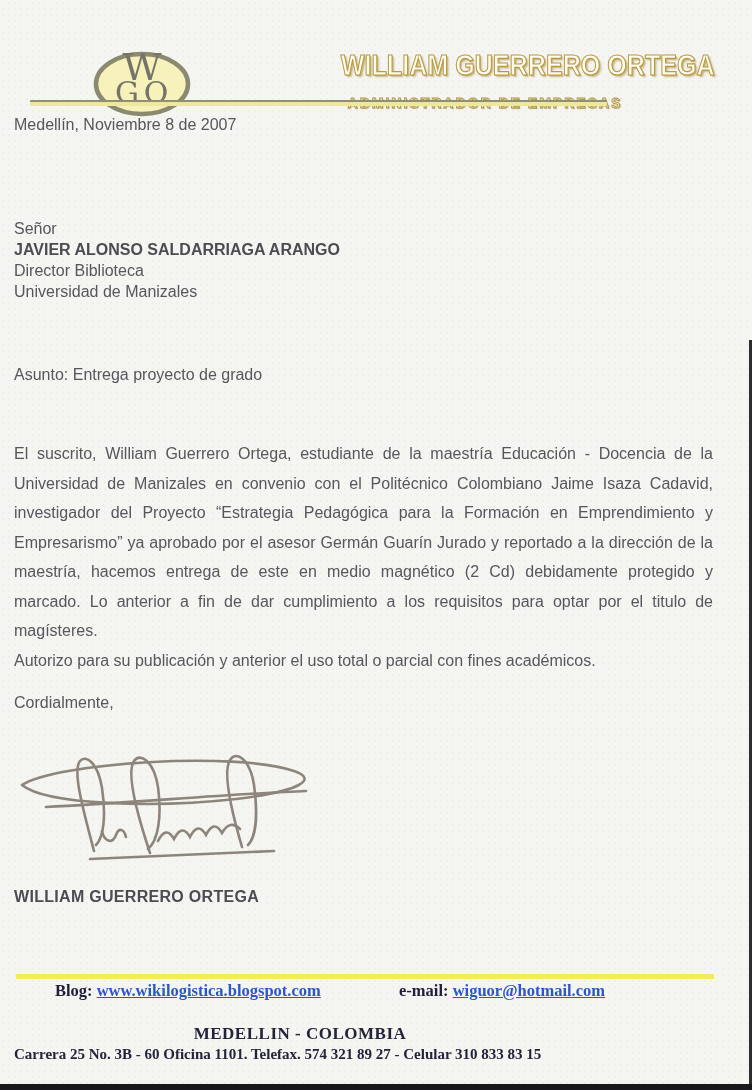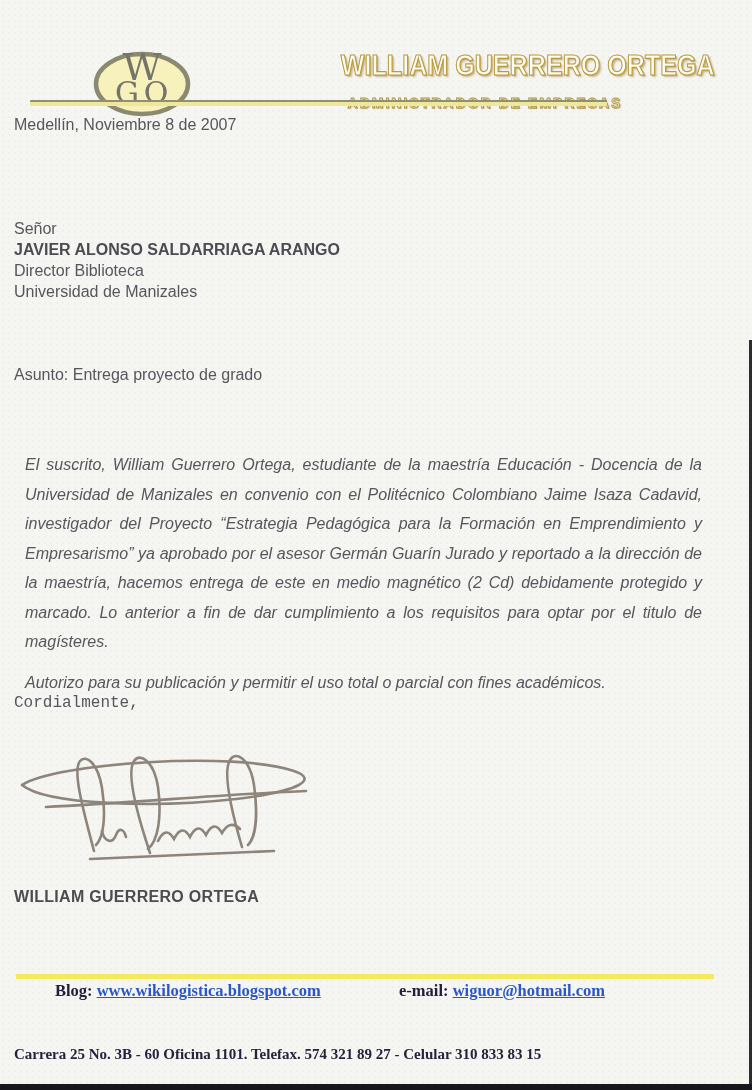--- a/index.html
+++ b/index.html
@@ -40,22 +40,22 @@
     border-radius:1px;
   }
 
   
   .txt{position:absolute;left:14px;font-size:16px;color:#56565c;}
   .date{top:116px;}
   .recipient{top:218px;line-height:21px;}
   .recipient .bold{font-weight:700;color:#4b4b52;}
   .subject{top:366px;}
   .bodytxt{top:439px;width:699px;line-height:29.5px;text-align:justify;}
-  .bodytxt p{margin:11px;font-style:italic;}
-  .closing{top:694px;font-family:Liberation Mono, monospace;}
+  .bodytxt p{margin:0;}
+  .closing{top:694px;}
   .sig{position:absolute;left:6px;top:733px;width:320px;height:140px;}
   .signame{top:888px;font-weight:700;color:#4b4b52;letter-spacing:.3px;}
 
   
   .ft-rule{position:absolute;left:16px;top:974px;width:698px;height:5px;background:#f3ea5e;}
   .ft{font-family:Liberation Serif, serif;font-weight:700;color:#23233a;position:absolute;}
   .ft-line1{top:981px;left:0;width:660px;text-align:center;font-size:16.5px;}
   .ft-line1 .lbl{color:#20203a;}
   .ft-link{color:#2a56c6;text-decoration:underline;cursor:pointer;}
   .ft-gap{display:inline-block;width:70px;}
@@ -86,21 +86,21 @@
 
   <div class="txt recipient">
     <div>Señor</div>
     <div class="bold">JAVIER ALONSO SALDARRIAGA ARANGO</div>
     <div>Director  Biblioteca</div>
     <div>Universidad de Manizales</div>
   </div>
 
   <div class="txt bodytxt">
     <p>El suscrito, William Guerrero Ortega, estudiante de la maestría Educación - Docencia de la  Universidad de Manizales  en convenio con el Politécnico Colombiano Jaime Isaza Cadavid,   investigador del Proyecto “Estrategia Pedagógica para la Formación en Emprendimiento y Empresarismo” ya aprobado por el asesor Germán Guarín Jurado  y reportado a la dirección de la maestría, hacemos entrega  de este en medio magnético (2 Cd) debidamente protegido y marcado. Lo anterior a fin de dar cumplimiento a los requisitos para optar por el titulo de magísteres.</p>
-    <p>Autorizo para su publicación y  permitir el uso total o parcial con fines académicos.</p>
+    <p>Autorizo para su publicación y  anterior el uso total o parcial con fines académicos.</p>
   </div>
 
   <div class="txt closing">Cordialmente,</div>
 
   <svg class="sig" viewBox="0 0 320 140" fill="none" aria-hidden="true">
     <g stroke="#8d857b" stroke-width="2.6" stroke-linecap="round">
       <path d="M16,52 C48,30 230,18 288,38 C312,46 296,58 230,66 C150,75 40,72 16,52"></path>
       <path d="M40,74 C120,70 240,60 300,58"></path>
       <path d="M88,118 C78,80 66,38 74,28 C80,21 92,30 96,55 C100,82 98,104 90,112"></path>
       <path d="M144,120 C132,84 120,40 128,28 C134,19 148,28 152,54 C156,84 152,108 142,116"></path>
@@ -117,16 +117,17 @@
 
   <div class="ft ft-line1">
     <span class="lbl">Blog:</span>
     <a class="ft-link">www.wikilogistica.blogspot.com</a>
     <span class="ft-gap"></span>
     <span class="lbl">e-mail:</span>
     <a class="ft-link">wiguor@hotmail.com</a>
   </div>
 
   <div class="ft ft-line2">Carrera 25 No. 3B - 60 Oficina 1101. Telefax. 574 321 89 27 - Celular 310 833 83 15</div>
+  <div class="ft ft-line3">MEDELLIN  - COLOMBIA</div>
 
   <div class="scan-edge-right"></div>
   <div class="scan-edge-bottom"></div>
 </div>
 
 </body></html>

